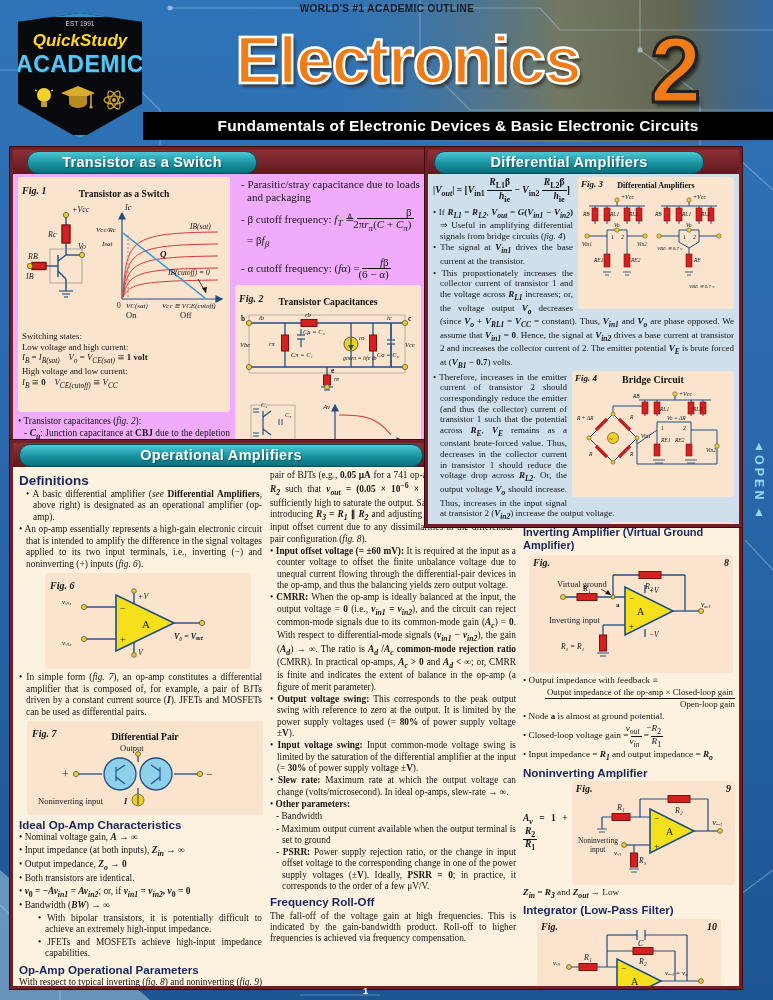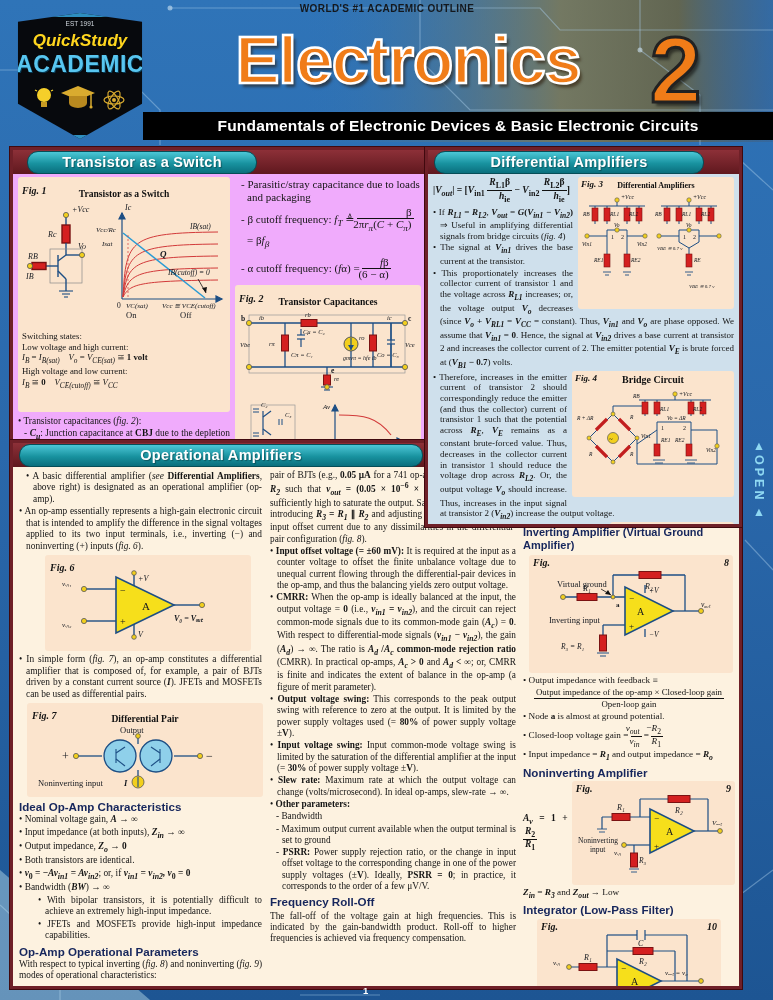--- a/index.html
+++ b/index.html
@@ -49,21 +49,21 @@
   .d1{padding-left:12px;text-indent:-6px;margin-top:1px}
   .hnavy{font-family:"Liberation Sans",sans-serif;font-weight:bold;color:#16265c;font-size:13.5px;margin:3px 0 1px;text-align:left}
   .hnavy.sm{font-size:11.6px}
   .figbox{background:#fbe4cd;border-radius:3px;position:relative}
   .figtag{font-style:italic;font-weight:bold;font-size:10px;color:#111}
   .figtitle{font-weight:bold;font-size:9.6px;text-align:center;color:#111}
   .figcap{font-size:8.6px;text-align:right;color:#111}
   .frac{display:inline-block;vertical-align:middle;text-align:right;line-height:1.05}
   .frac .n{display:block;border-bottom:1px solid #111;padding:0 2px}
   .frac .d{display:block;padding:0 2px}
-  .bfrac{display:block;text-align:center;margin:1px 0 2px}
+  .bfrac{display:block;text-align:right;margin:1px 0 2px}
   .bfrac .n{display:inline-block;border-bottom:1px solid #111;padding:0 2px}
   .bfrac .d{display:block}
   svg text{font-family:"Liberation Serif",serif;fill:#14181f}
   .it{font-style:italic}
   .fr{float:right;margin:0 0 3px 5px}
   .cr{clear:right}
   
   #oaCol1{position:absolute;left:6px;top:3px;width:243px}
   #oaCol2{position:absolute;left:257px;top:3px;width:246px}
   #oaCol3{position:absolute;left:510px;top:56px;width:212px}
@@ -512,20 +512,21 @@
   </div>
 </div>
 
 <div class="panel" id="panelO">
   <div class="phead">
       <div class="hbar" style="left:6px;width:402px">Operational Amplifiers</div>
     </div>
   <div class="pbody">
 
     <div id="oaCol1">
+      <div class="hnavy">Definitions</div>
       <div class="t">
         <div class="b" style="padding-left:14px">• A basic differential amplifier (<i>see</i> <b>Differential Amplifiers</b>,  above right) is designated as an operational amplifier (op-amp).</div>
         <div class="b">• An op-amp essentially represents a high-gain electronic circuit that is intended to amplify the difference in the signal voltages applied to its two input terminals, i.e., inverting (−) and noninverting (+) inputs (<i>fig. 6</i>).</div>
       </div>
       <div class="figbox" style="width:196px;margin:3px 0 3px 26px;padding:2px 5px;height:92px">
         <span class="figtag">Fig. 6</span>
         <svg width="186" height="74" style="margin-top:-6px">
           <polygon points="66,8 66,64 124,36" fill="#f6df1b" stroke="#1d4e84" stroke-width="1.6"></polygon>
           <g stroke="#1d4e84" stroke-width="1.4" fill="none">
             <line x1="84" y1="17" x2="84" y2="4"></line>
@@ -590,21 +591,21 @@
       </div>
       <div class="hnavy sm">Ideal Op-Amp Characteristics</div>
       <div class="t tl">
         <div class="b">• Nominal voltage gain, <b><i>A</i></b> → ∞</div>
         <div class="b">• Input impedance (at both inputs), <b><i>Z<sub>in</sub></i></b> → ∞</div>
         <div class="b">• Output impedance, <b><i>Z<sub>o</sub></i></b> → <b>0</b></div>
         <div class="b">• Both transistors are identical.</div>
         <div class="b">• <b><i>v</i><sub>0</sub> = −<i>Av<sub>in1</sub></i> = <i>Av<sub>in2</sub></i></b>; or, if <b><i>v<sub>in1</sub> = v<sub>in2</sub>, v</i><sub>0</sub> = 0</b></div>
         <div class="b">• Bandwidth (<b><i>BW</i></b>) → ∞</div>
         <div class="b" style="padding-left:26px;text-indent:-7px;text-align:justify">• With bipolar transistors, it is potentially difficult to achieve an extremely high-input impedance.</div>
-        <div class="b" style="padding-left:26px;text-indent:-7px;text-align:justify">• JFETs and MOSFETs provide high-input impedance capabilities.</div>
+        <div class="b" style="padding-left:26px;text-indent:-7px;text-align:justify">• JFETs and MOSFETs achieve high-input impedance capabilities.</div>
       </div>
       <div class="hnavy sm">Op-Amp Operational Parameters</div>
       <div class="t">
         <div>With respect to typical inverting (<i>fig. 8</i>) and noninverting (<i>fig. 9</i>) modes of operational characteristics:</div>
 
       </div>
     </div>
 
     <div id="oaCol2" class="t" style="font-size:9.3px">
       <div>pair of BJTs (e.g., <b>0.05 μA</b> for a 741 op-amp) that comes through <b><i>R<sub>2</sub></i></b> such that <b><i>v<sub>out</sub></i> = (0.05 × 10<sup>−6</sup> × <i>R<sub>2</sub></i>)</b> volts. This can be sufficiently high to saturate the output. Saturation is overcome via introducing <b><i>R<sub>3</sub> = R<sub>1</sub></i> ∥ <i>R<sub>2</sub></i></b> and adjusting it to compensate for the input offset current due to any dissimilarities in the differential-pair configuration (<i>fig. 8</i>).</div>

